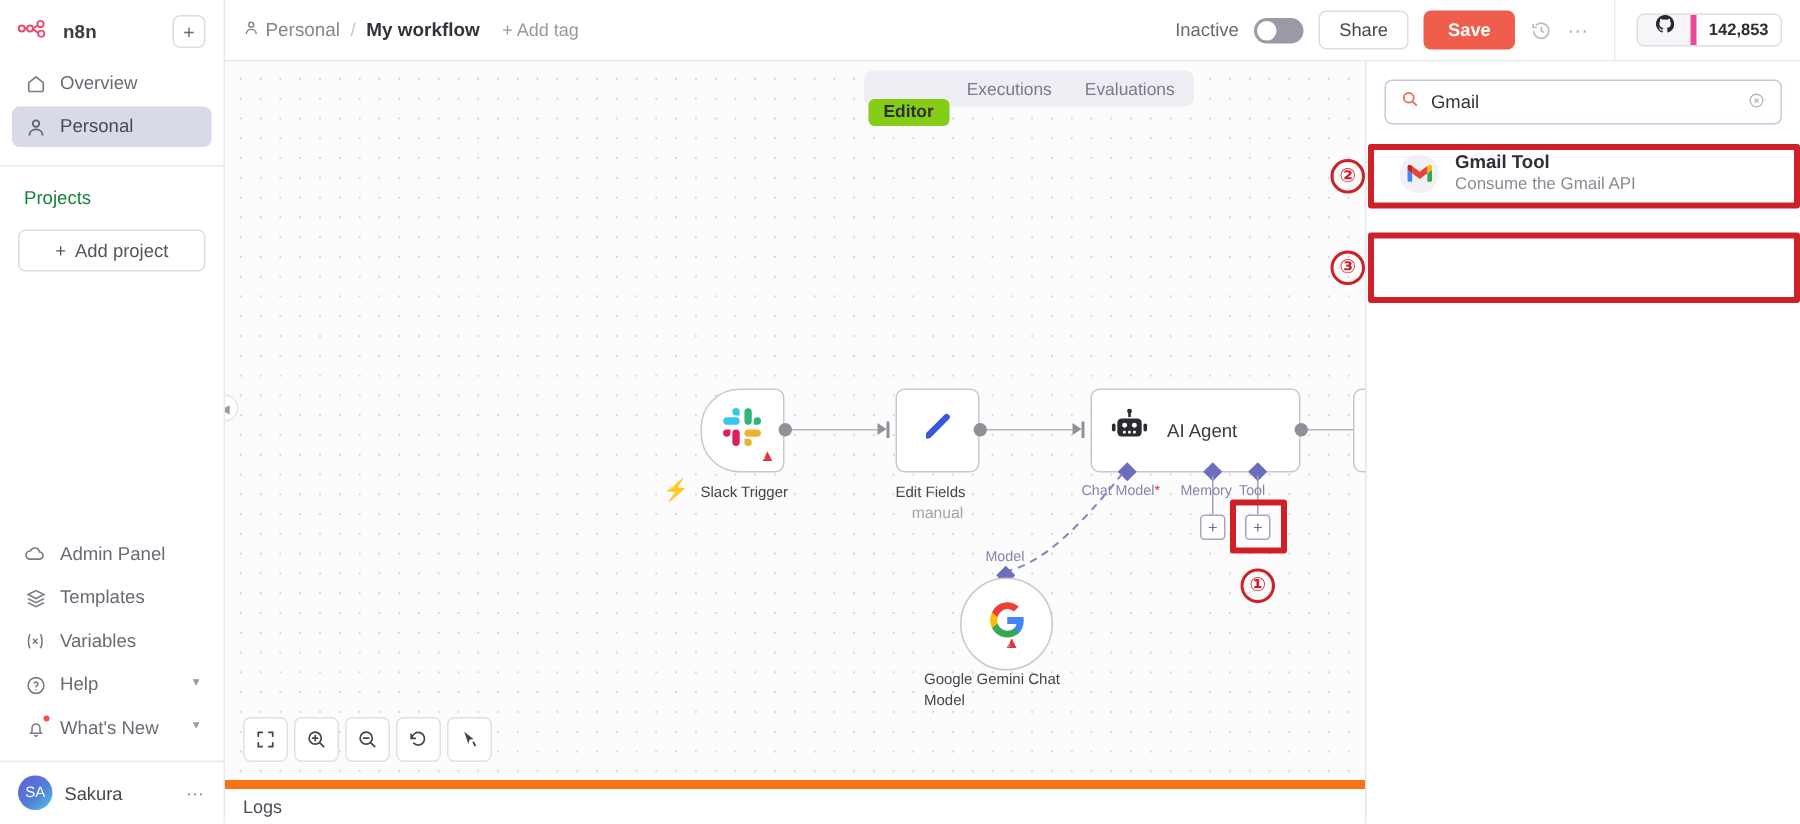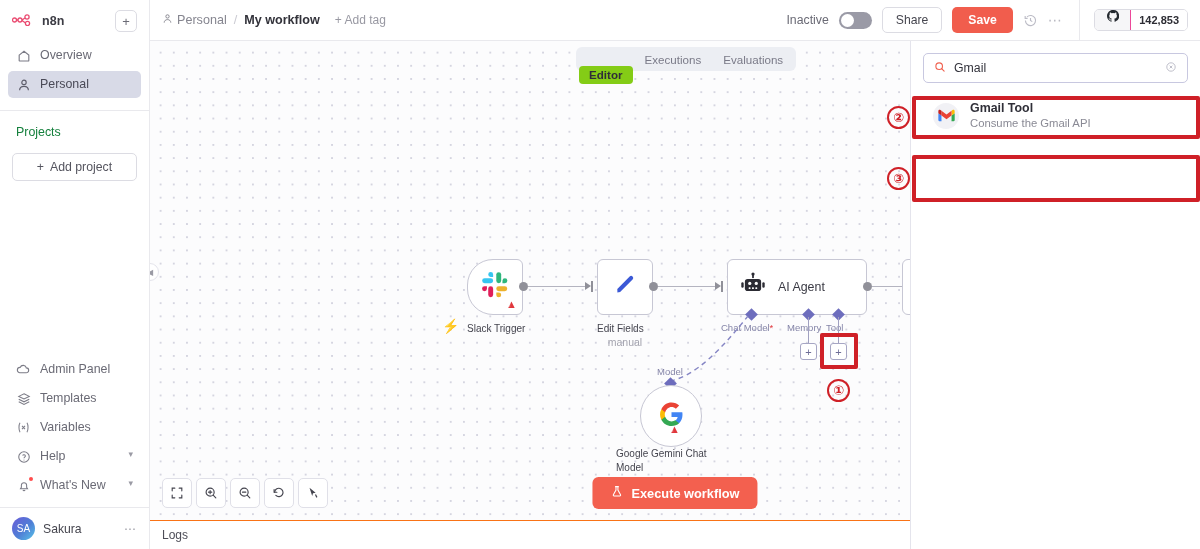--- a/index.html
+++ b/index.html
@@ -98,32 +98,32 @@
   .gh {
     display: flex; align-items: center; height: 22px;
     border: 1px solid #dcdce3; border-radius: 5px; overflow: hidden;
   }
   .gh-left {
     display: flex; align-items: center; gap: 4px; padding: 0 7px;
     background: #f6f6f8; height: 100%; font-size: 11px; color: #2d2d34; font-weight: 600; flex-direction: column;
   }
   .gh-count {
     padding: 0 8px; height: 100%; display: flex; align-items: center;
-    font-size: 11px; color: #2d2d34; border-left: 1px solid #ec4899; background: #fff; font-weight: 600;
+    font-size: 11px; color: #2d2d34; border-left: 4px solid #ec4899; background: #fff; font-weight: 600;
   }
 
   
   .canvas-wrap { flex: 1 1 auto; position: relative; overflow: hidden; }
   .canvas {
     position: absolute; inset: 0; background: #fcfcfd;
     background-image: radial-gradient(circle, #d5d5e0 0.9px, transparent 0.9px);
     background-size: 13.2px 13.2px; background-position: 4px 5px;
   }
   .logs-bar {
-    height: 29px; border-top: 1px solid #f97316; background: #fff;
+    height: 29px; border-top: 6px solid #f97316; background: #fff;
     display: flex; align-items: center; padding: 0 12px; font-size: 12px; color: #4d4d57;
     position: relative; z-index: 3; flex: 0 0 29px;
   }
   .collapse-handle {
     position: absolute; left: -9px; top: 222px; width: 18px; height: 18px;
     border-radius: 50%; background: #fff; border: 1px solid #e4e4ec;
     display: flex; align-items: center; justify-content: center;
     font-size: 8px; color: #9a9aa4; cursor: pointer; z-index: 6;
   }
 
@@ -531,28 +531,20 @@
           </svg>
         </div>
         <div class="zt">
           <svg width="14" height="14" viewBox="0 0 16 16" fill="#44444e">
             <path d="M4 2l7 5.6-3 .6-.9 3.3z"></path>
               <path d="M10.2 10l1.6 3.4 1.3-.7-1.7-3.3z"></path>
           </svg>
         </div>
       </div>
 
-      <button class="exec-btn">
-        <span>
-          <svg width="13" height="13" viewBox="0 0 16 16" fill="none" stroke="#fff" stroke-width="1.3" stroke-linecap="round">
-            <path d="M6.2 2h3.6M6.8 2v4.2L3.6 12a1 1 0 0 0 .9 1.5h7a1 1 0 0 0 .9-1.5L9.2 6.2V2"></path>
-          </svg>
-        </span>
-        <span>Execute workflow</span>
-      </button>
 
       <div class="annot-rect" style="left:670px; top:292px; width:38px; height:36px;"></div>
       <div class="annot-circle" style="left:677px; top:338px;">①</div>
     </div>
 
     <div class="logs-bar">
       <span>Logs</span>
     </div>
   </div>
 

